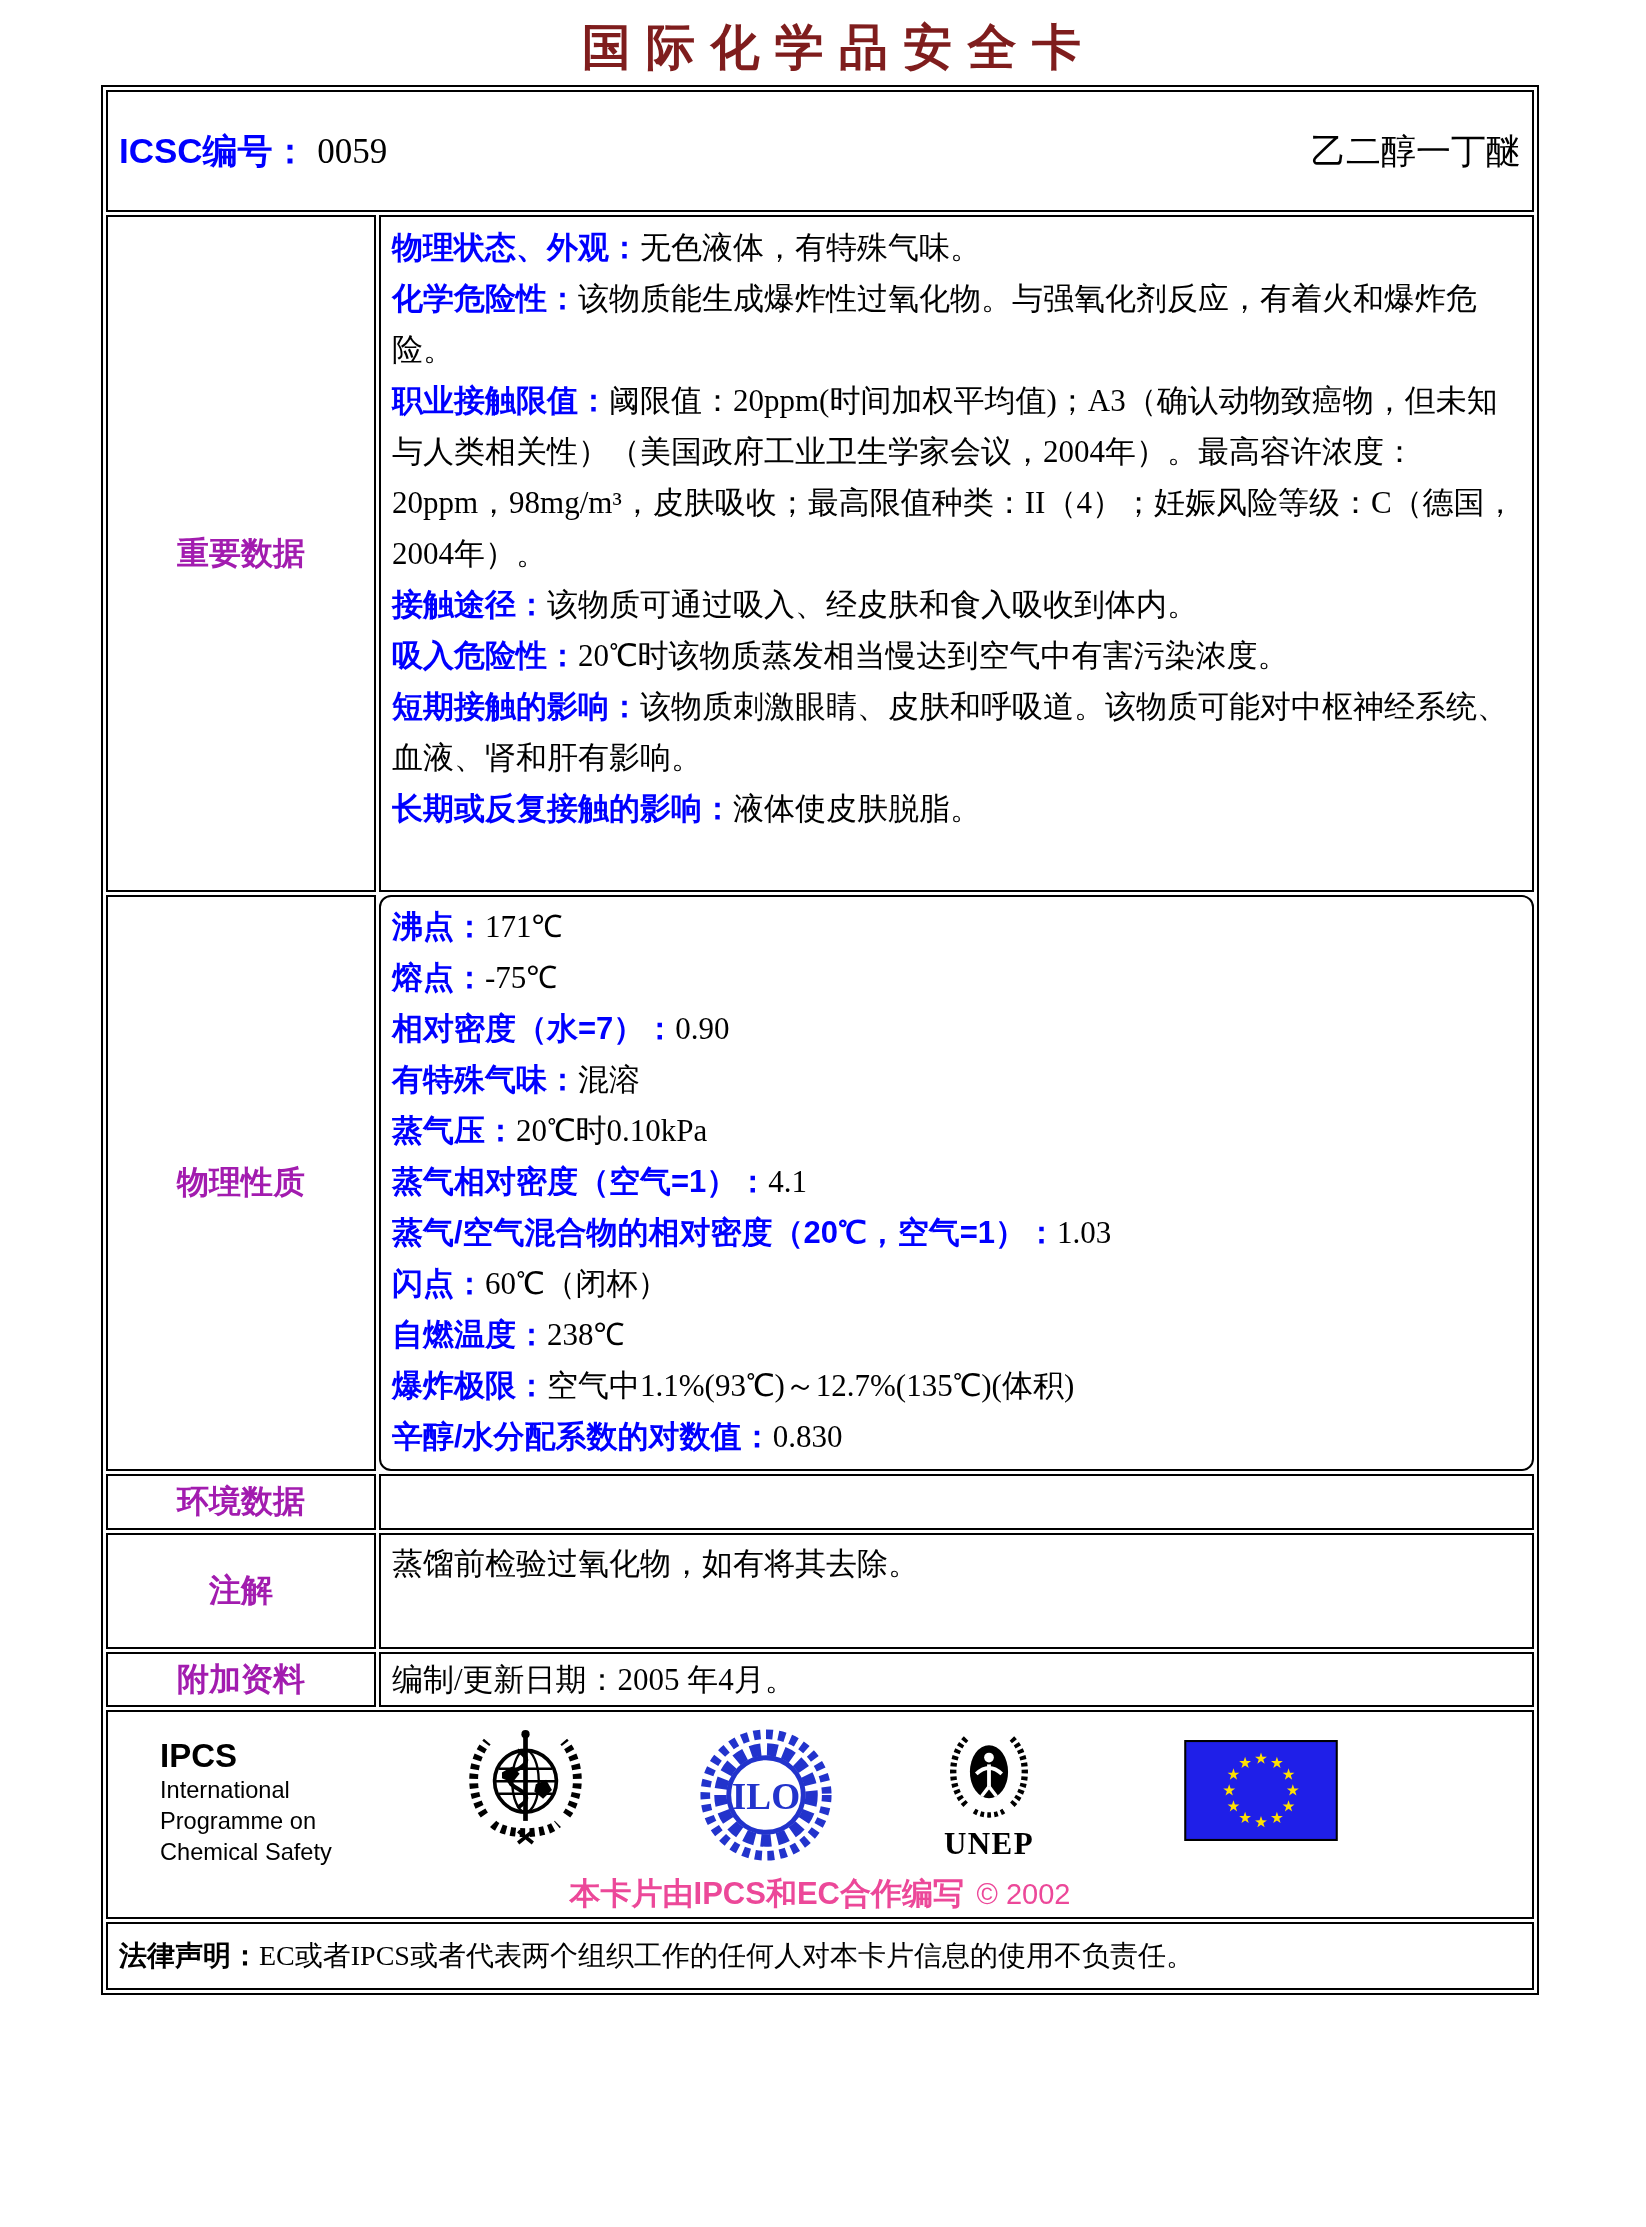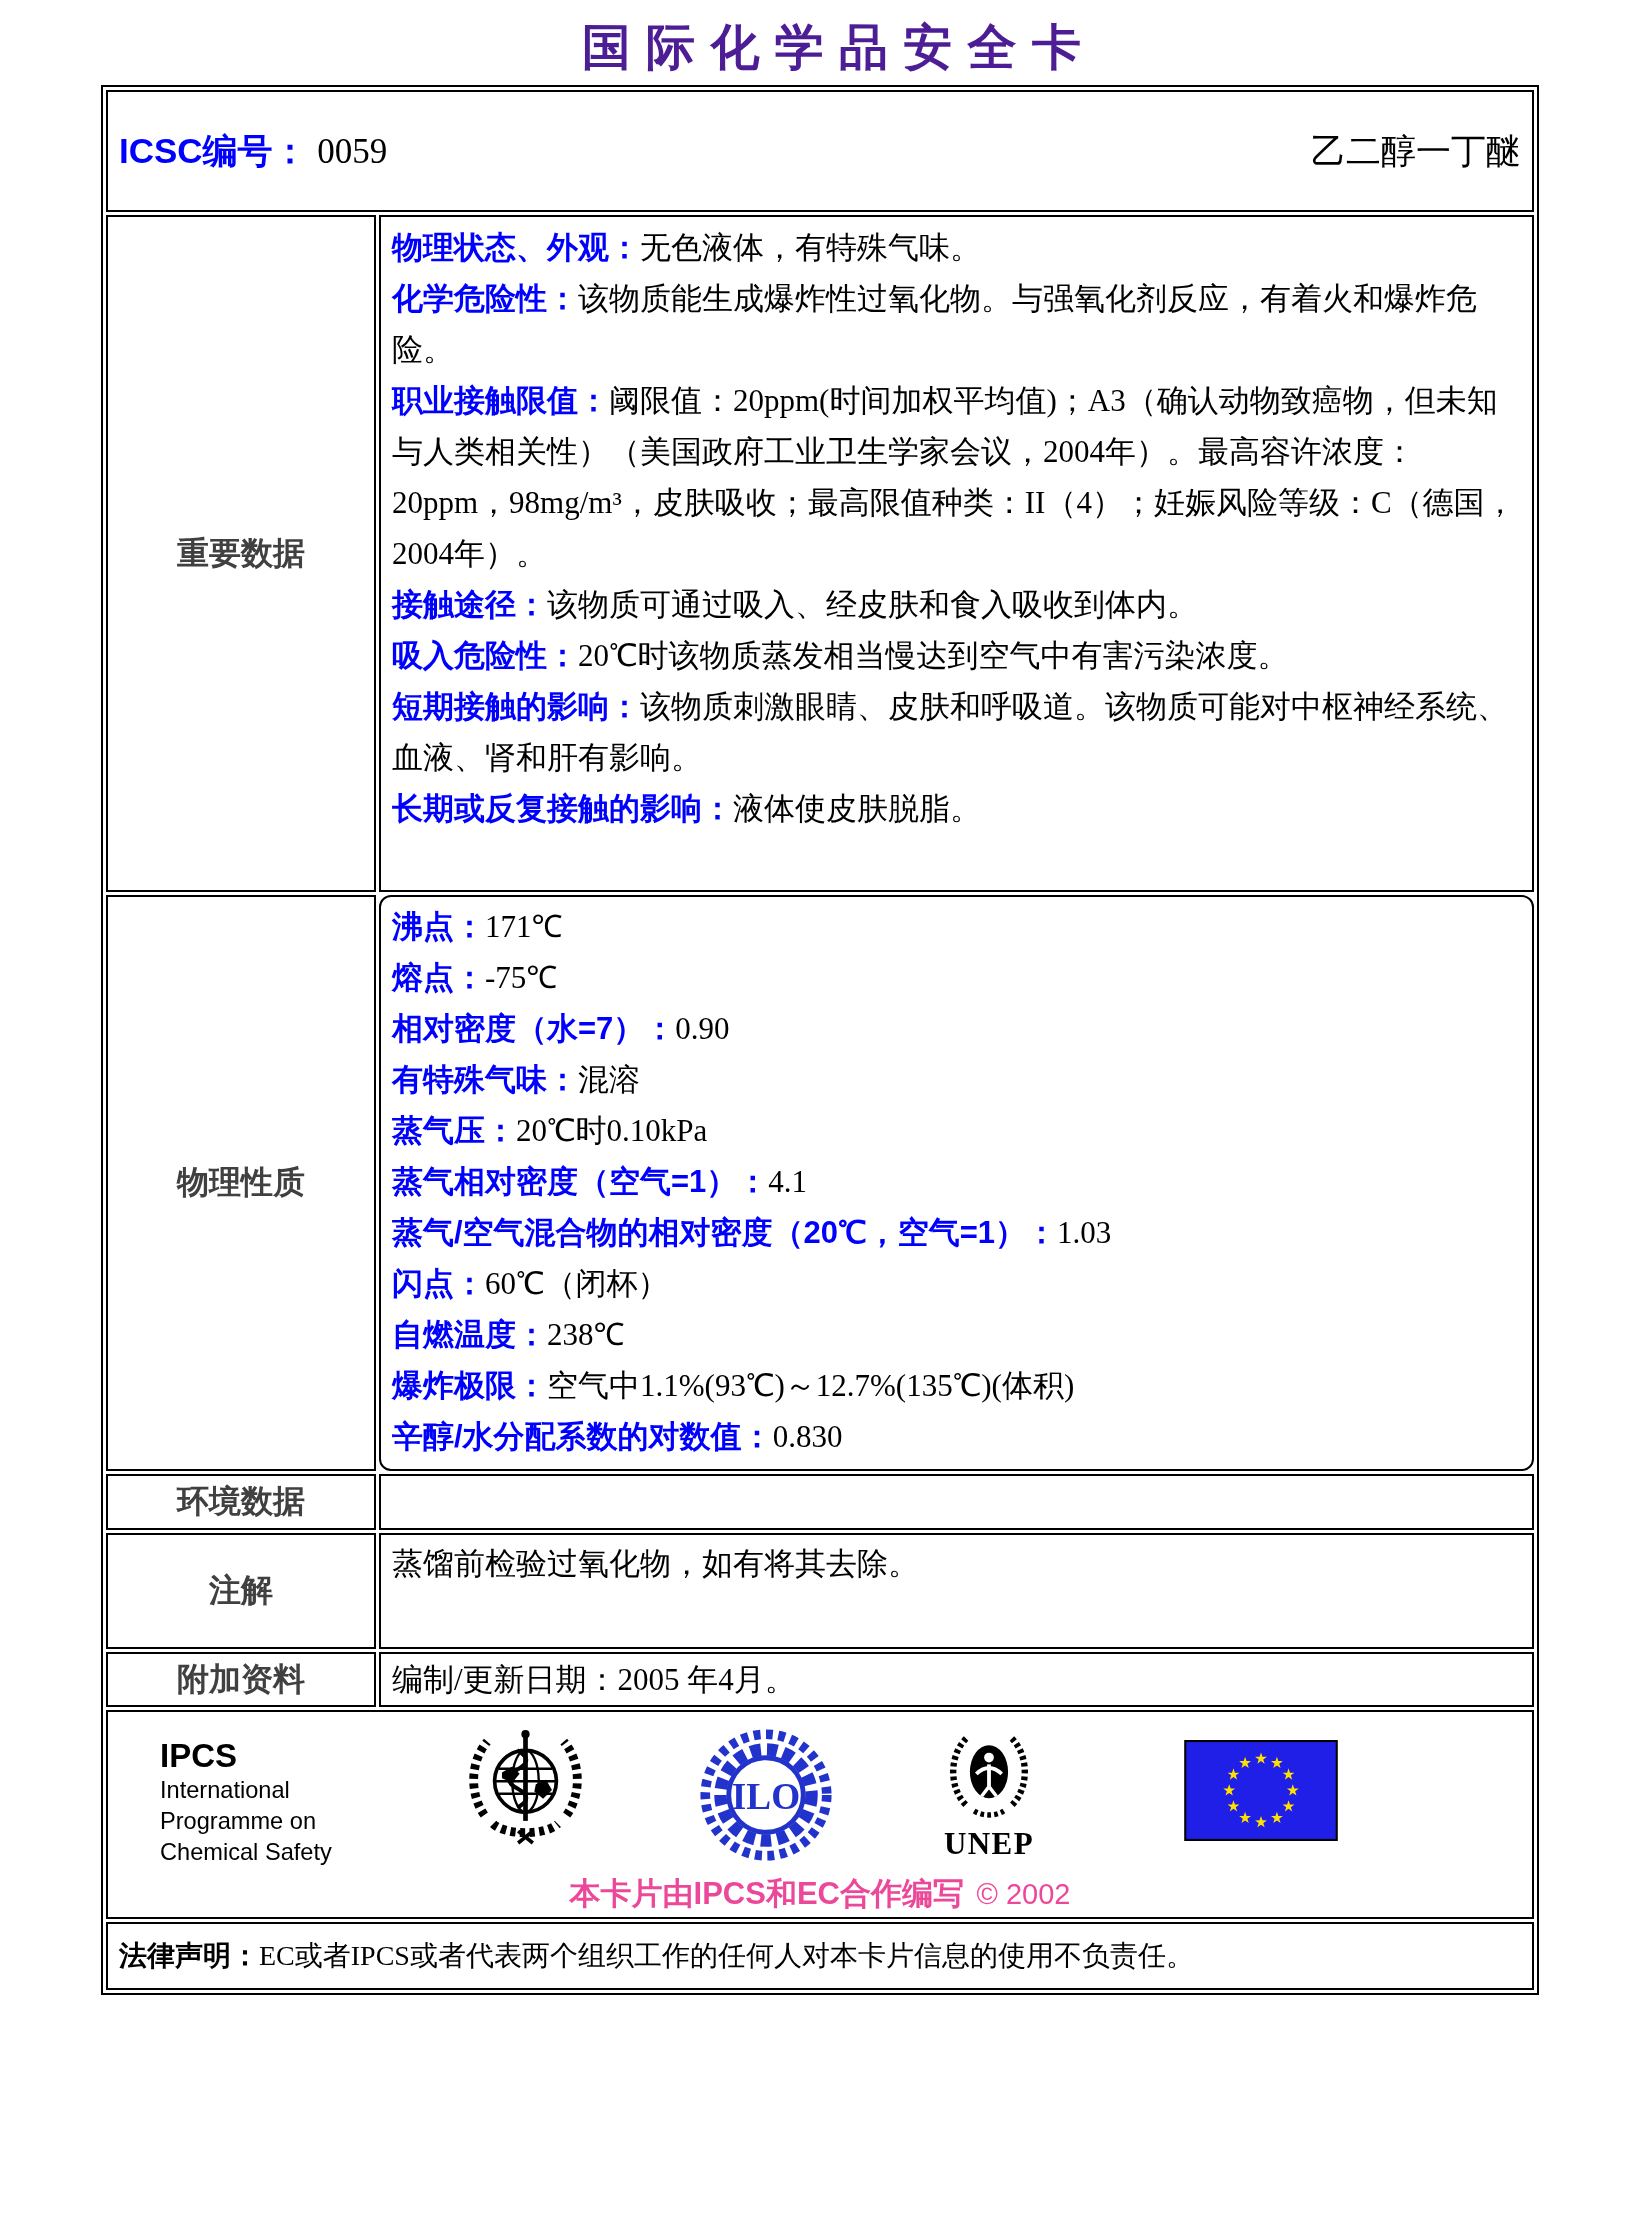--- a/index.html
+++ b/index.html
@@ -4,33 +4,33 @@
 <style>
   html,body { margin:0; padding:0; background:#ffffff; }
   .page {
     position:relative; width:1646px; height:2227px; background:#ffffff;
     overflow:hidden; font-family:"Liberation Sans", sans-serif;
   }
   .page-title {
     margin:15.3px 0 4.2px 0; text-align:center;
     font-family:"Liberation Serif", serif;
     font-weight:bold; font-size:49px; letter-spacing:15.3px;
-    color:#4c1d95;
+    color:#7f1d1d;
     padding-left:32px;
   }
   table.card {
     border-collapse:separate; border-spacing:3.5px;
     border:2.8px solid #000; background:#fff;
     margin-left:101px; width:1438px; table-layout:fixed;
   }
   table.card td { border:2.1px solid #000; background:#fff; }
   col.c-label { width:270px; }
   td.rowlabel {
     text-align:center; vertical-align:middle;
-    color:#404040; font-weight:bold; font-size:32px;
+    color:#a21caf; font-weight:bold; font-size:32px;
     font-family:"Liberation Sans", sans-serif;
   }
   td.content {
     vertical-align:top; padding:4.2px 11px;
     font-family:"Liberation Serif", serif;
     font-size:31px; color:#000;
   }
   .flabel {
     color:#0000ff; font-weight:bold;
     font-family:"Liberation Sans", sans-serif;

